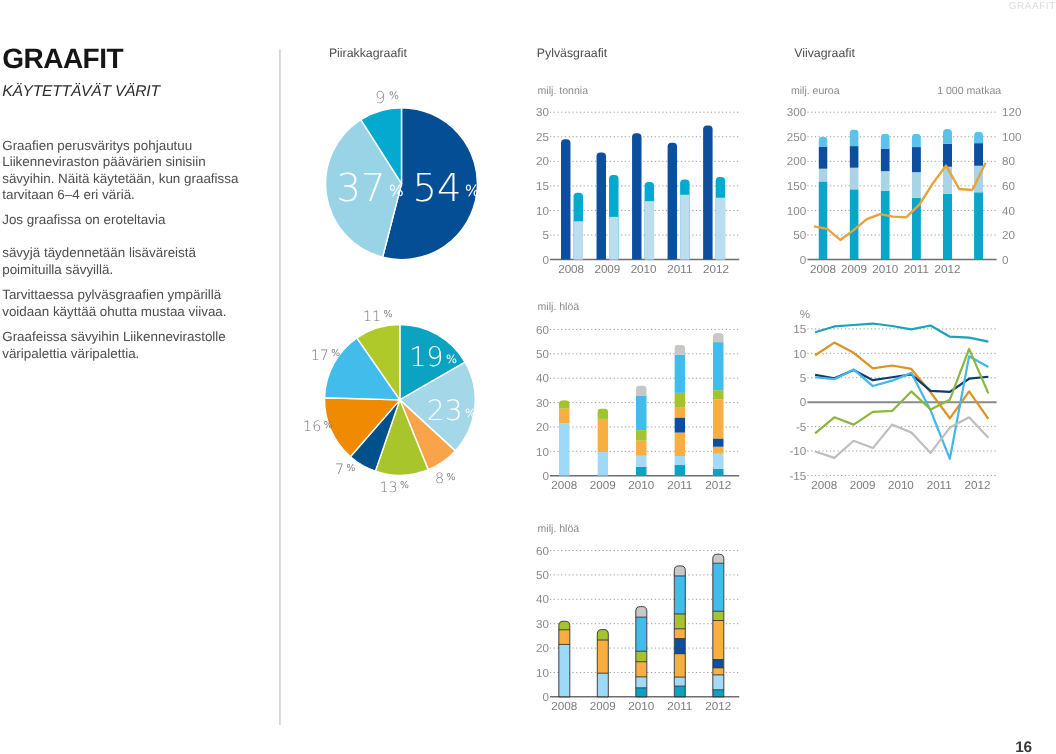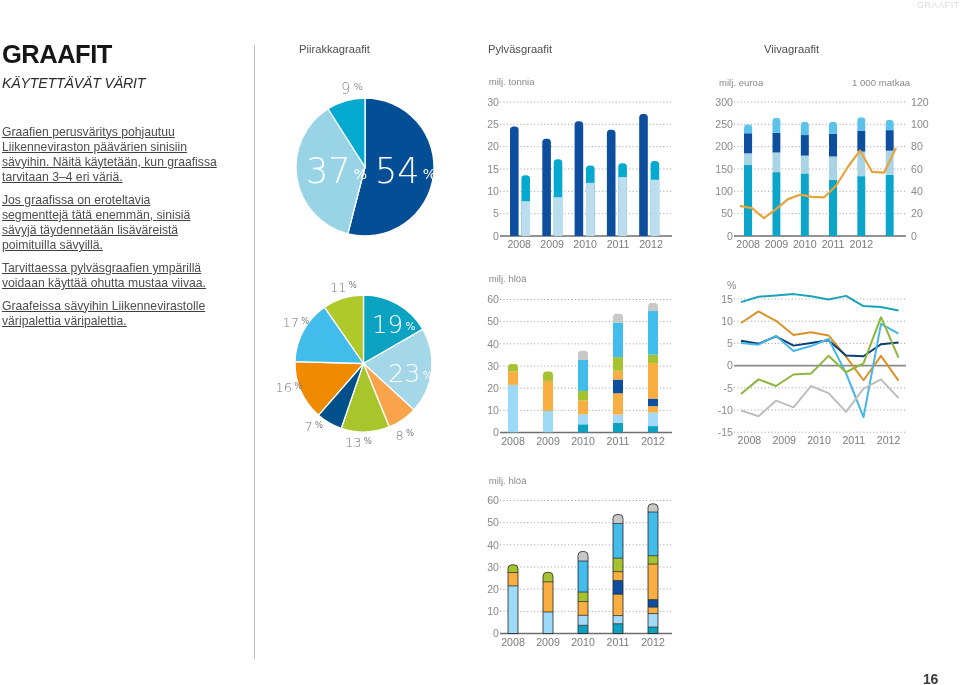--- a/index.html
+++ b/index.html
@@ -10,49 +10,49 @@
     color:#3f3f3f;
   }
   .page{position:relative;width:960px;height:685px;}
   .watermark{position:absolute;left:917px;top:0.4px;font-size:9px;letter-spacing:0.55px;color:#dcdcdc;white-space:nowrap;}
   .pagenum{position:absolute;left:923px;top:671px;font-size:14px;color:#3a3a3a;font-weight:700;letter-spacing:-0.3px;}
   .vrule{position:absolute;left:254px;top:45px;width:1px;height:613.5px;background:#bcbcbc;}
 
   .intro{position:absolute;left:2px;top:41px;width:238px;}
   .intro h1{margin:0;font-size:25.5px;line-height:27px;font-weight:700;letter-spacing:-0.5px;color:#161616;}
   .intro h2{margin:6px 0 0 0;font-size:14.2px;line-height:18px;font-weight:400;letter-spacing:-0.2px;color:#2b2b2b;font-style:italic;}
-  .intro .body{margin-top:32.5px;text-decoration:underline;}
+  .intro .body{margin-top:32.5px;}
   .intro p{margin:0 0 7.4px 0;font-size:12.2px;line-height:15.2px;color:#4d4d4d;}
 
   .coltitle{position:absolute;font-size:11.2px;color:#4d4d4d;white-space:nowrap;}
   svg{display:block;position:absolute;overflow:visible;}
   svg text{font-family:"Liberation Sans","DejaVu Sans",sans-serif;}
   svg text.thin{font-family:"DejaVu Sans",sans-serif;font-weight:200;}
 </style>
 </head>
 <body>
 
 <div class="page">
   <div class="watermark">GRAAFIT</div>
   <div class="vrule"></div>
 
   <div class="intro">
     <h1>GRAAFIT</h1>
     <h2>KÄYTETTÄVÄT VÄRIT</h2>
     <div class="body" id="intro-paras">
-        <p><span>Graafien perusväritys pohjautuu</span><br><span>Liikenneviraston päävärien sinisiin</span><br><span>sävyihin. Näitä käytetään, kun graafissa</span><br><span>tarvitaan 3–4 eri väriä.</span></p>
-        <p><span>Jos graafissa on eroteltavia</span><br><span>segmenttejä tätä enemmän, sinisiä</span><br><span>sävyjä täydennetään lisäväreistä</span><br><span>poimituilla sävyillä.</span></p>
+        <p><span>Graafien perusväritys pohjautuu</span><br><span>Liikenneviraston päävärien sinisiin</span><br><span>sävyihin. Näitä käytetään, kun graafissa</span><br><span>tarvitaan 6–4 eri väriä.</span></p>
+        <p><span>Jos graafissa on eroteltavia</span><br><br><span>sävyjä täydennetään lisäväreistä</span><br><span>poimituilla sävyillä.</span></p>
         <p><span>Tarvittaessa pylväsgraafien ympärillä</span><br><span>voidaan käyttää ohutta mustaa viivaa.</span></p>
         <p><span>Graafeissa sävyihin Liikennevirastolle</span><br><span>väripalettia väripalettia.</span></p>
       </div>
   </div>
 
   <div class="coltitle" style="left:299px;top:42.5px">Piirakkagraafit</div>
   <div class="coltitle" style="left:488px;top:42.5px">Pylväsgraafit</div>
-  <div class="coltitle" style="left:764px;top:42.5px">Viivagraafit</div>
+  <div class="coltitle" style="left:722px;top:42.5px">Viivagraafit</div>
 
   <div id="charts">
       <svg width="960" height="685" viewBox="0 0 960 685" style="left:0px;top:0px">
         <path d="M365 167 L365.00 98.00 A69 69 0 1 1 347.84 233.83 Z" fill="#034E95" stroke="#ffffff" stroke-width="1.3"></path>
         <path d="M365 167 L347.84 233.83 A69 69 0 0 1 328.03 108.74 Z" fill="#99D4E6" stroke="#ffffff" stroke-width="1.3"></path>
         <path d="M365 167 L328.03 108.74 A69 69 0 0 1 365.00 98.00 Z" fill="#03A9CE" stroke="#ffffff" stroke-width="1.3"></path>
         <text x="375" y="183" font-size="35" fill="#ffffff" text-anchor="start" font-weight="200" class="thin"><tspan>54</tspan><tspan font-size="14" dx="3.2" dy="-4.4" font-weight="400">%</tspan></text>
         <text x="306" y="183" font-size="35" fill="#ffffff" text-anchor="start" font-weight="200" class="thin"><tspan>37</tspan><tspan font-size="14" dx="3.2" dy="-4.4" font-weight="400">%</tspan></text>
         <text x="341" y="94" font-size="15" fill="#8e8e8e" text-anchor="400" font-weight="200" class="thin"><tspan>9</tspan><tspan font-size="9.5" dx="3.2" dy="-4.4" font-weight="400">%</tspan></text>
       </svg>

